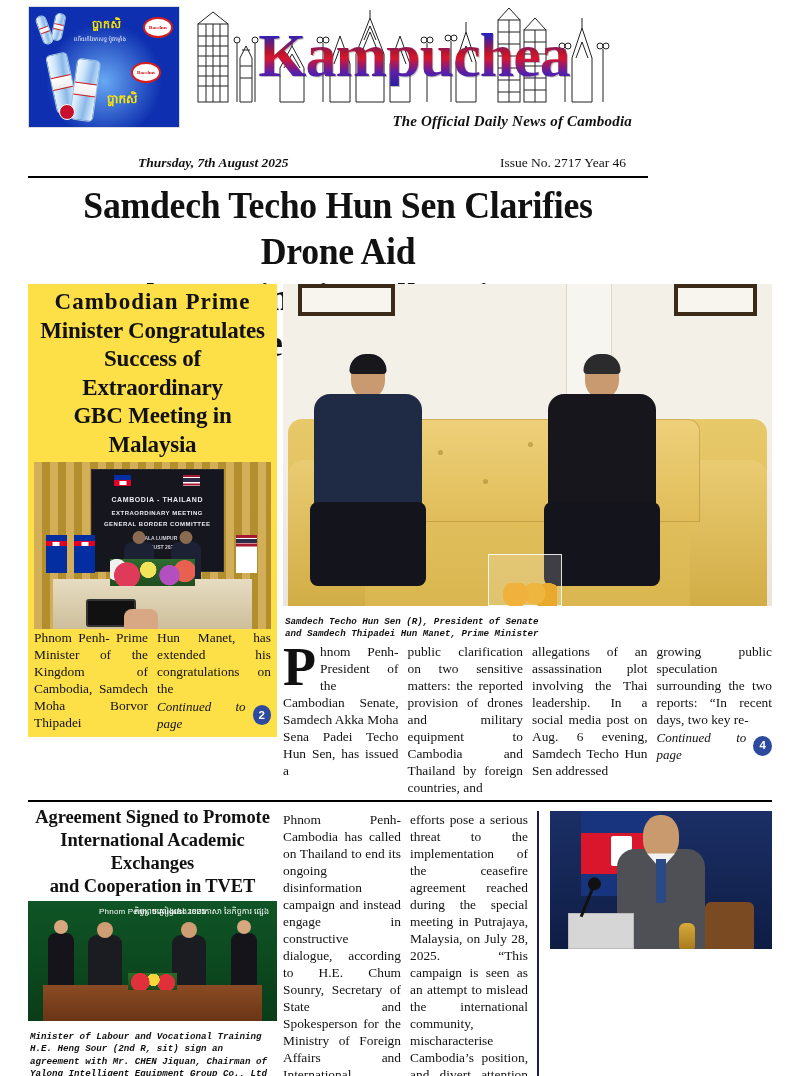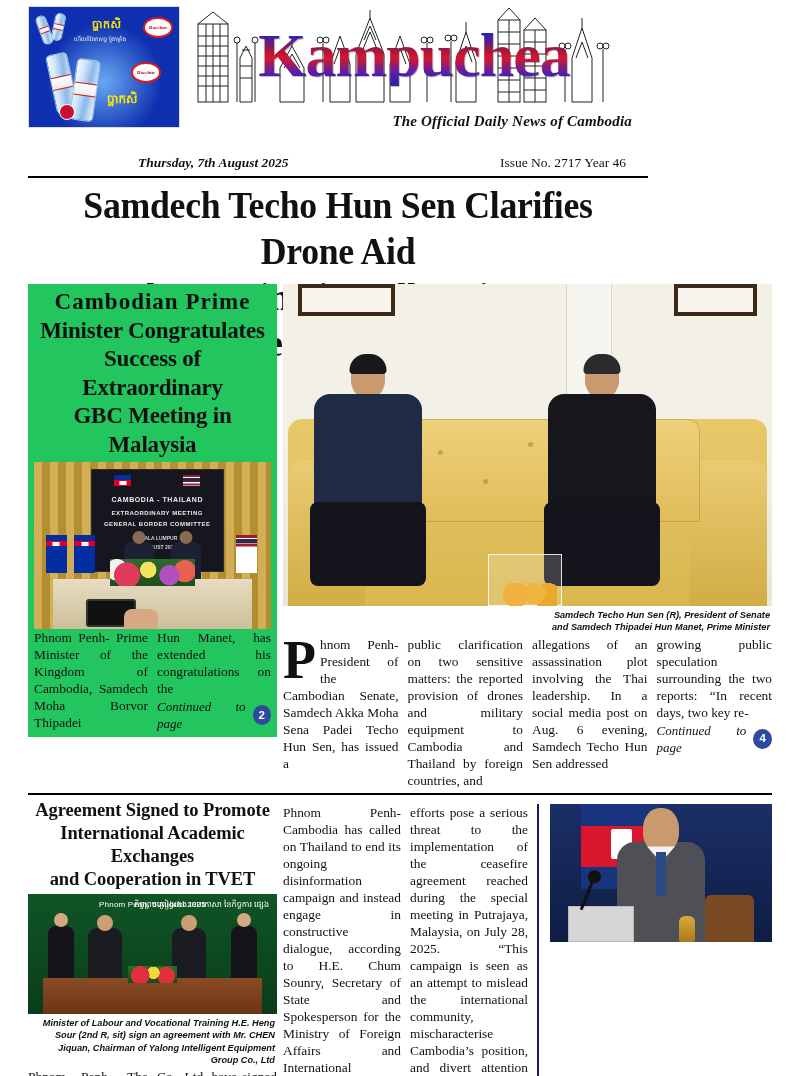--- a/index.html
+++ b/index.html
@@ -80,21 +80,21 @@
     letter-spacing:-.3px;
   }
 
   
   .body-area { position:absolute; left:28px; top:284px; width:744px; }
   .cols { display:flex; gap:6px; }
   .col-left { width:249px; flex:0 0 249px; }
   .col-right { width:489px; flex:0 0 489px; }
 
   
-  .bluebox { background:#22c55e; padding:4px 6px 5px 6px; }
+  .bluebox { background:#fde047; padding:4px 6px 5px 6px; }
   .bluebox h2 { margin:0; font-family:"Liberation Serif",serif; font-weight:bold;
        font-size:23px; line-height:28.5px; text-align:center; letter-spacing:-.2px; }
   .bluebox h2 span.l1 { letter-spacing:1px; }
   .photo { width:100%; position:relative; overflow:hidden; background:#ddd; }
 
   
   .p1 { height:167px; margin-top:3px; background:linear-gradient(#6a5a2a,#4a3a18); }
   .p1 .curtain { position:absolute; inset:0; background:
       repeating-linear-gradient(90deg,#d8b45a 0 8px,#b8922f 8px 16px); opacity:.95; }
   .p1 .backdrop { position:absolute; left:24%; top:4%; width:56%; height:62%; background:#16161e;
@@ -119,22 +119,22 @@
                  radial-gradient(circle at 70% 60%,#b44fc0 0 16%,transparent 17%),
                  radial-gradient(circle at 88% 45%,#e8604f 0 14%,transparent 15%),
                  radial-gradient(circle at 8% 40%,#f0f0ee 0 13%,transparent 14%),
                  linear-gradient(#2f6b2f,#1f4d1f); }
   .p1 .person { position:absolute; bottom:28%; width:30px; height:40px; background:#1c2233; border-radius:8px 8px 0 0; }
   .p1 .person::after { content:""; position:absolute; left:50%; top:-11px; transform:translateX(-50%);
       width:13px; height:13px; border-radius:50%; background:#8a6a50; }
   .p1 .phone { position:absolute; left:22%; bottom:1%; width:50px; height:28px; background:#111; border:2px solid #333; border-radius:3px; }
   .p1 .hand { position:absolute; left:38%; bottom:0; width:34px; height:20px; background:#d7a883; border-radius:8px 8px 0 0; }
 
-  .cap { font-family:Liberation Sans, sans-serif; font-style:italic; font-weight:bold;
-       font-size:9.2px; line-height:12.4px; text-align:right; padding:3px 2px 2px 2px; }
+  .cap { font-family:Liberation Mono, monospace; font-style:italic; font-weight:bold;
+       font-size:9.2px; line-height:12.4px; text-align:left; padding:10px 2px 2px 2px; }
 
   .body-txt { font-family:"Liberation Serif",serif; font-size:13.4px; line-height:17px; text-align:justify; }
   .twocol { display:flex; gap:9px; }
   .twocol > div { flex:1; }
 
   .contbar { display:flex; align-items:center; justify-content:flex-start; gap:7px; margin-top:1px; }
   .contbar .lbl { font-style:italic; font-size:13px; }
   .badge { width:20px; height:20px; border-radius:50%; background:#2e4a9e; color:#fff;
       font-family:"Liberation Sans",sans-serif; font-weight:bold; font-size:11.5px;
       display:flex; align-items:center; justify-content:center; }

